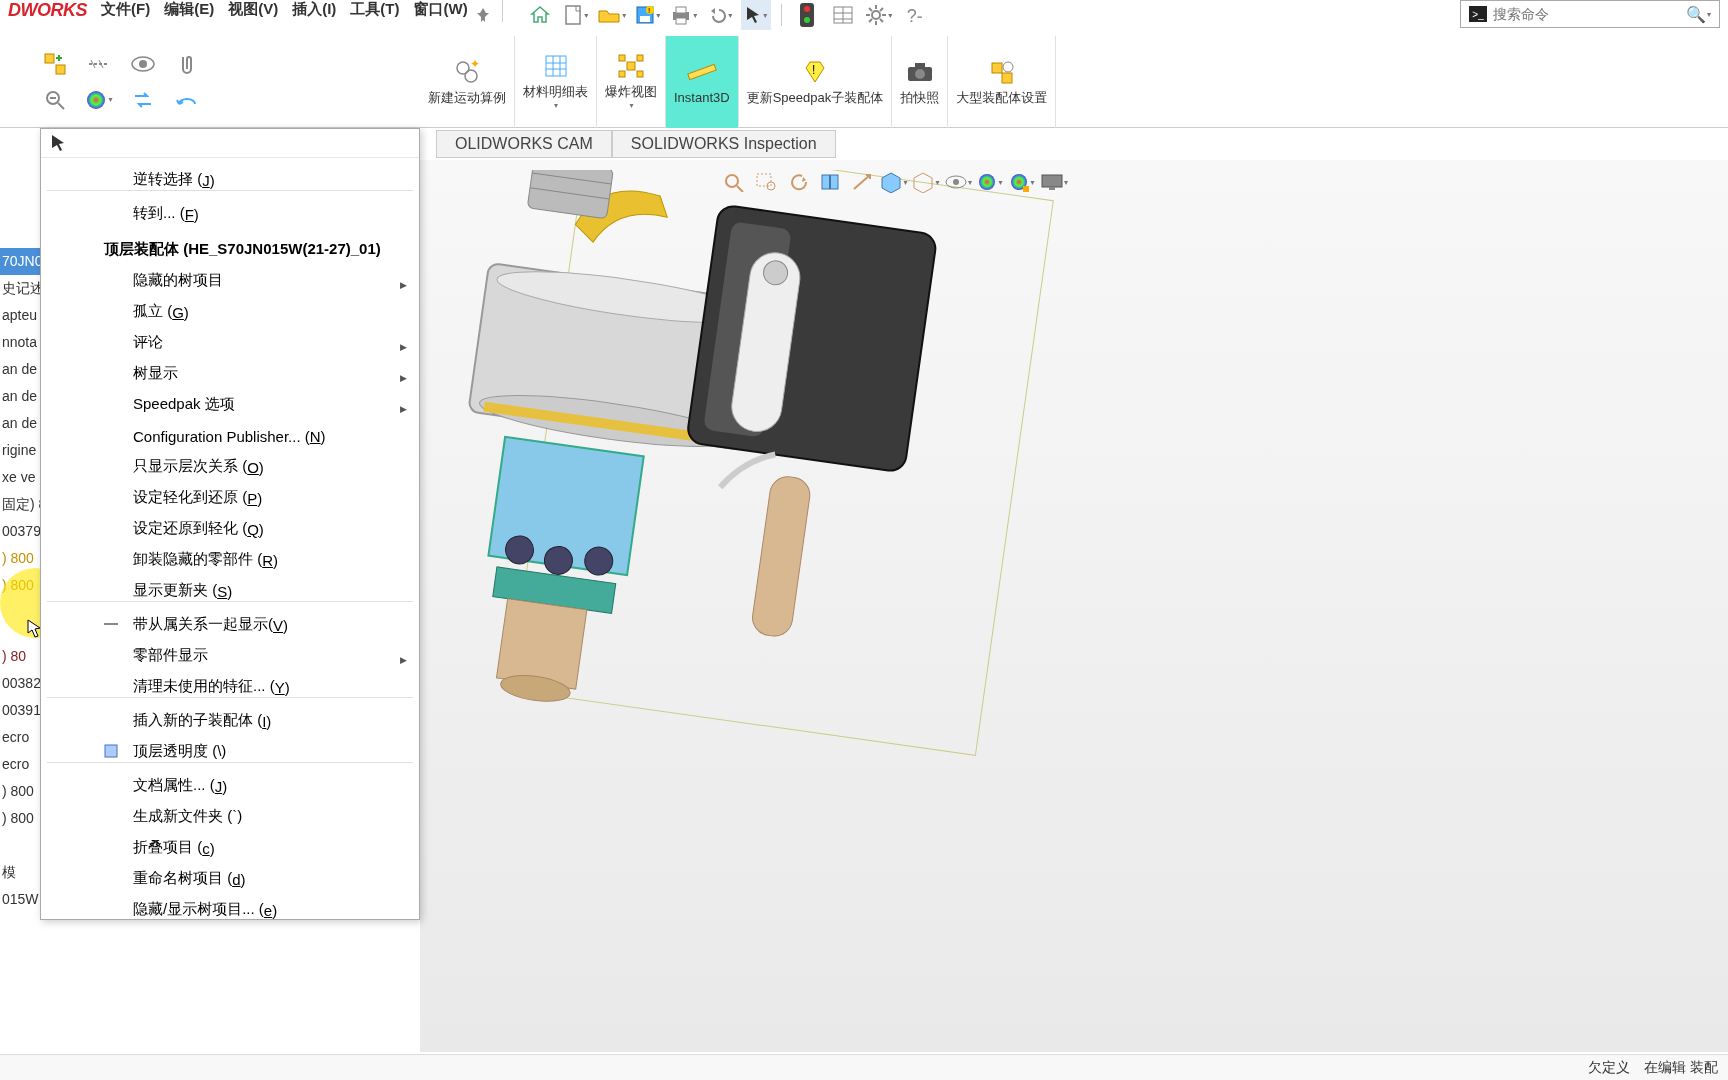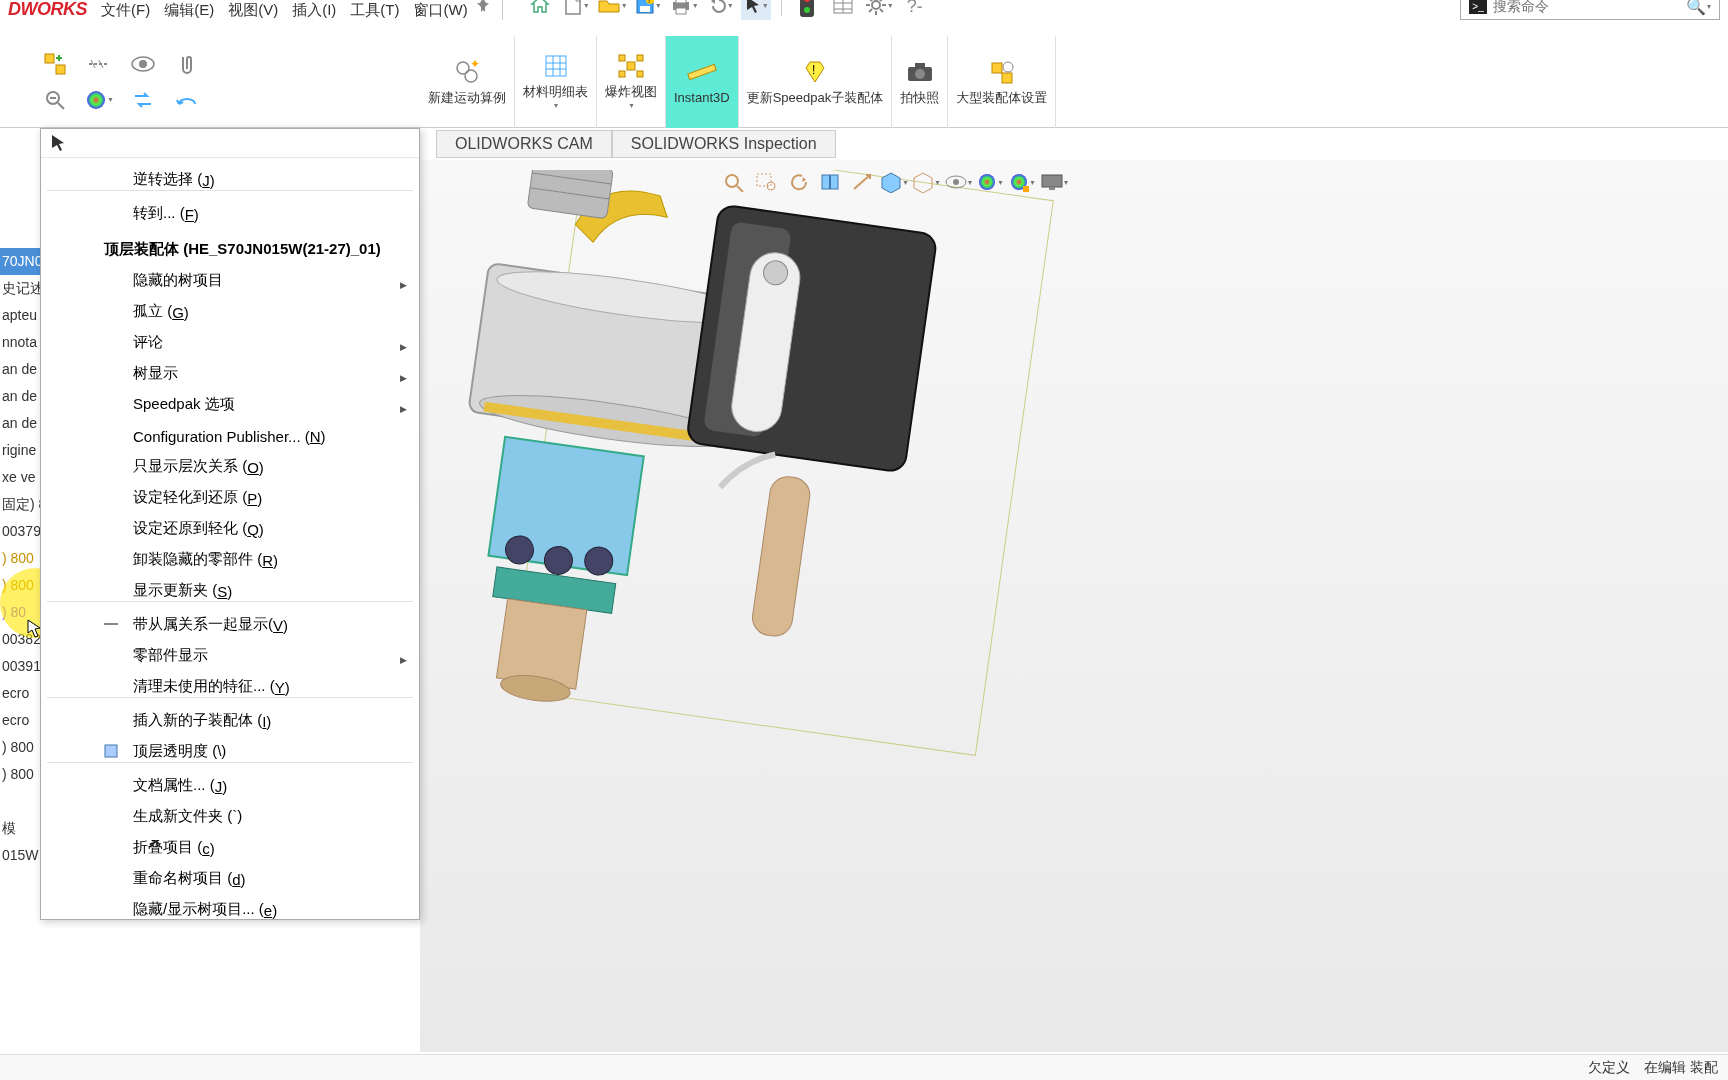--- a/index.html
+++ b/index.html
@@ -1,21 +1,21 @@
 <!DOCTYPE html>
 <html><head>
 <meta charset="utf-8">
 <style>
 * { margin:0; padding:0; box-sizing:border-box; font-family:"Microsoft YaHei",Arial,sans-serif; }
 body { background:#fff; overflow:hidden; width:1728px; height:1080px; position:relative; }
 
 
-.menubar { height:36px; display:flex; align-items:flex-end; padding:16px 8px; background:#fff; }
+.menubar { height:36px; display:flex; align-items:flex-start; padding:0 8px; background:#fff; }
 .logo { color:#d9232d; font-weight:bold; font-size:18px; font-style:italic; letter-spacing:-0.5px; }
-.menubar .mitem { margin-left:14px; font-size:15px; color:#333; cursor:default; }
+.menubar .mitem { margin-left:14px; font-size:15px; color:#333; cursor:default;font-weight:bold; }
 .quick-icons { display:flex; align-items:center; gap:6px; margin-left:18px; }
 .qicon { width:30px; height:30px; display:flex; align-items:center; justify-content:center; }
 .qsep { width:1px; height:22px; background:#ccc; margin:0 4px; }
 .dd { font-size:8px; color:#777; margin-left:1px; }
 .search-box { margin-left:auto; display:flex; align-items:center; border:1px solid #aaa; height:28px; width:260px; padding:0 8px; }
 .search-box .cmd { background:#222; color:#fff; width:18px; height:16px; font-size:10px; display:flex; align-items:center; justify-content:center; margin-right:6px; }
 .search-box input { flex:1; border:none; outline:none; font-size:14px; color:#666; }
 .search-box .mag { color:#777; }
 
 
@@ -326,21 +326,21 @@
     <div>nnota</div>
     <div>an de</div>
     <div>an de</div>
     <div>an de</div>
     <div>rigine</div>
     <div>xe ve</div>
     <div>固定) 8</div>
     <div>00379</div>
     <div style="color: rgb(196, 144, 0);">) 800</div>
     <div style="color: rgb(196, 144, 0);">) 800</div>
-    <div style="color: #8b5cf6;">) 80</div>
+    <div style="color: #7f1d1d; margin-top: 44px;">) 80</div>
     <div>00382</div>
     <div>00391</div>
     <div>ecro</div>
     <div>ecro</div>
     <div>) 800</div>
     <div>) 800</div>
     <div></div>
     <div>模</div>
     <div>015W</div>
   </div>

